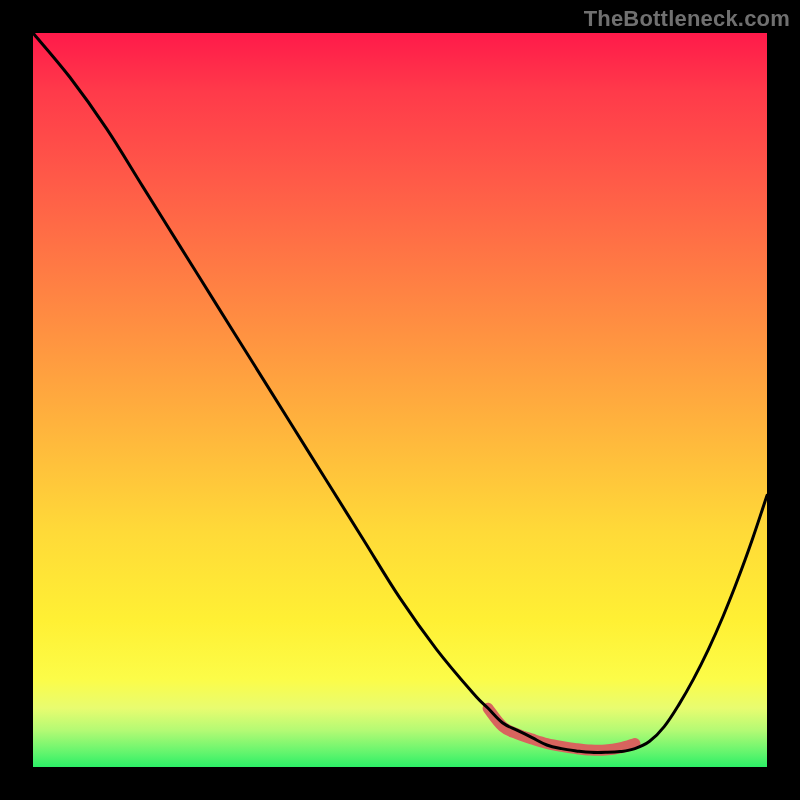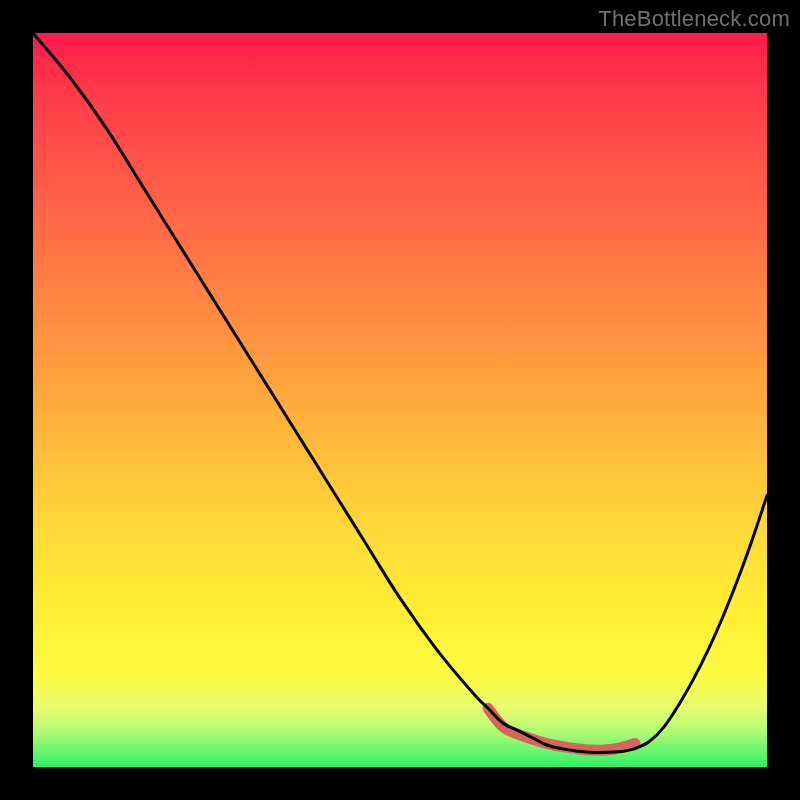--- a/index.html
+++ b/index.html
@@ -39,21 +39,21 @@
       #64f56e 98%,
       #2cef66 100%
     );
   }
   .watermark {
     position: absolute;
     top: 6px;
     right: 10px;
     color: #707070;
     font-size: 22px;
-    font-weight: 400;
+    font-weight: 700;
     letter-spacing: 0.2px;
     user-select: none;
   }
   svg.curve {
     position: absolute;
     left: 0;
     top: 0;
     width: 734px;
     height: 734px;
     overflow: visible;

